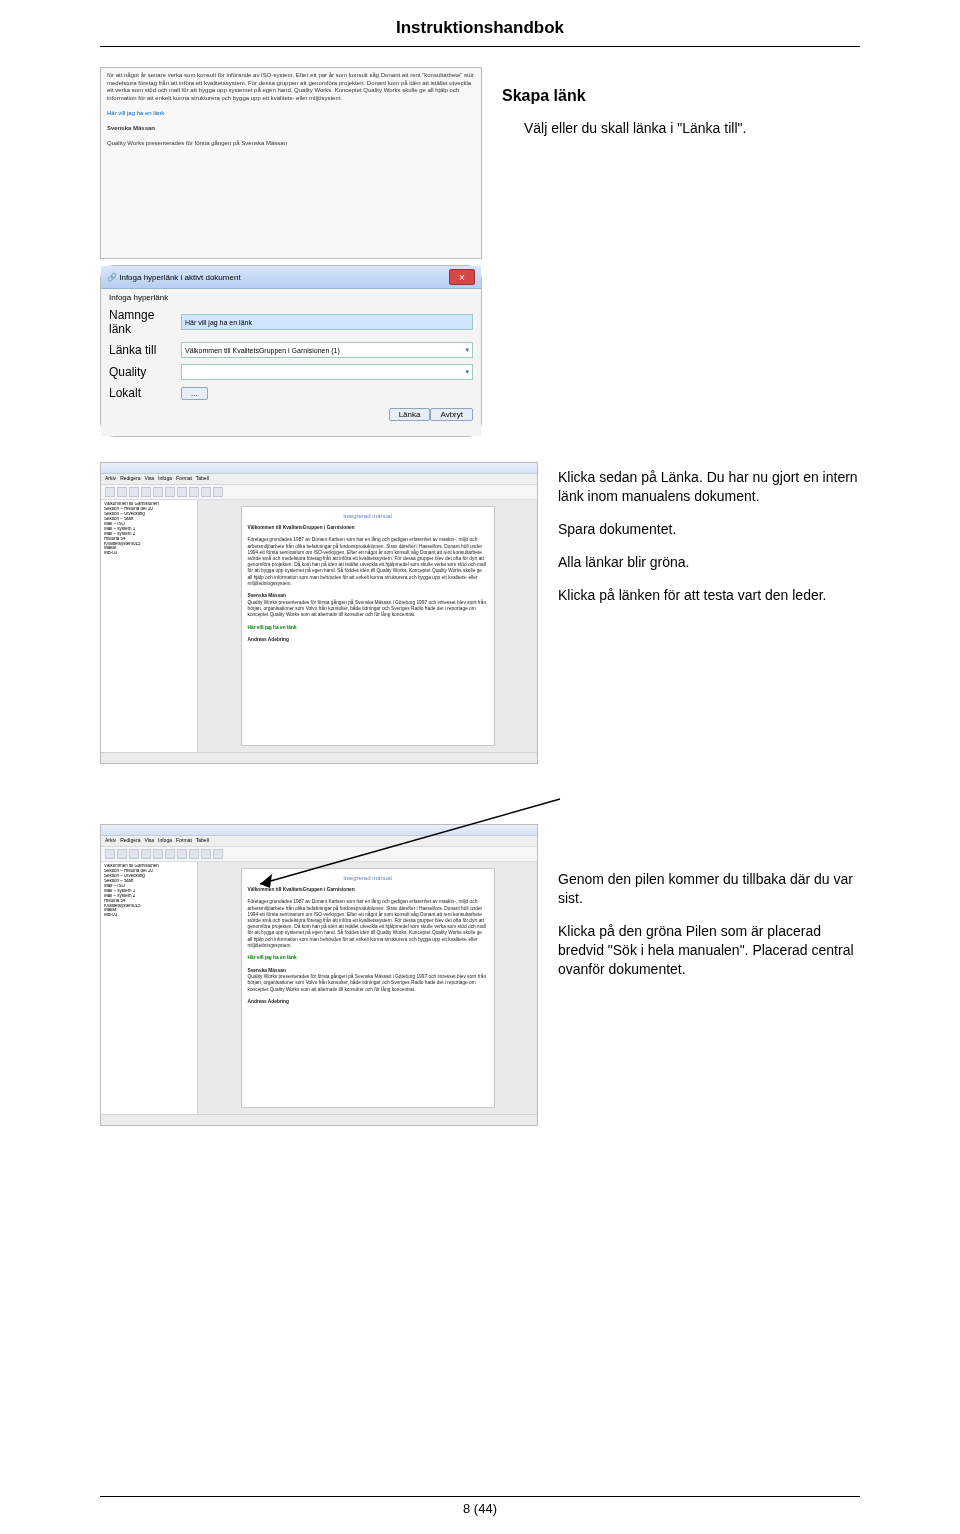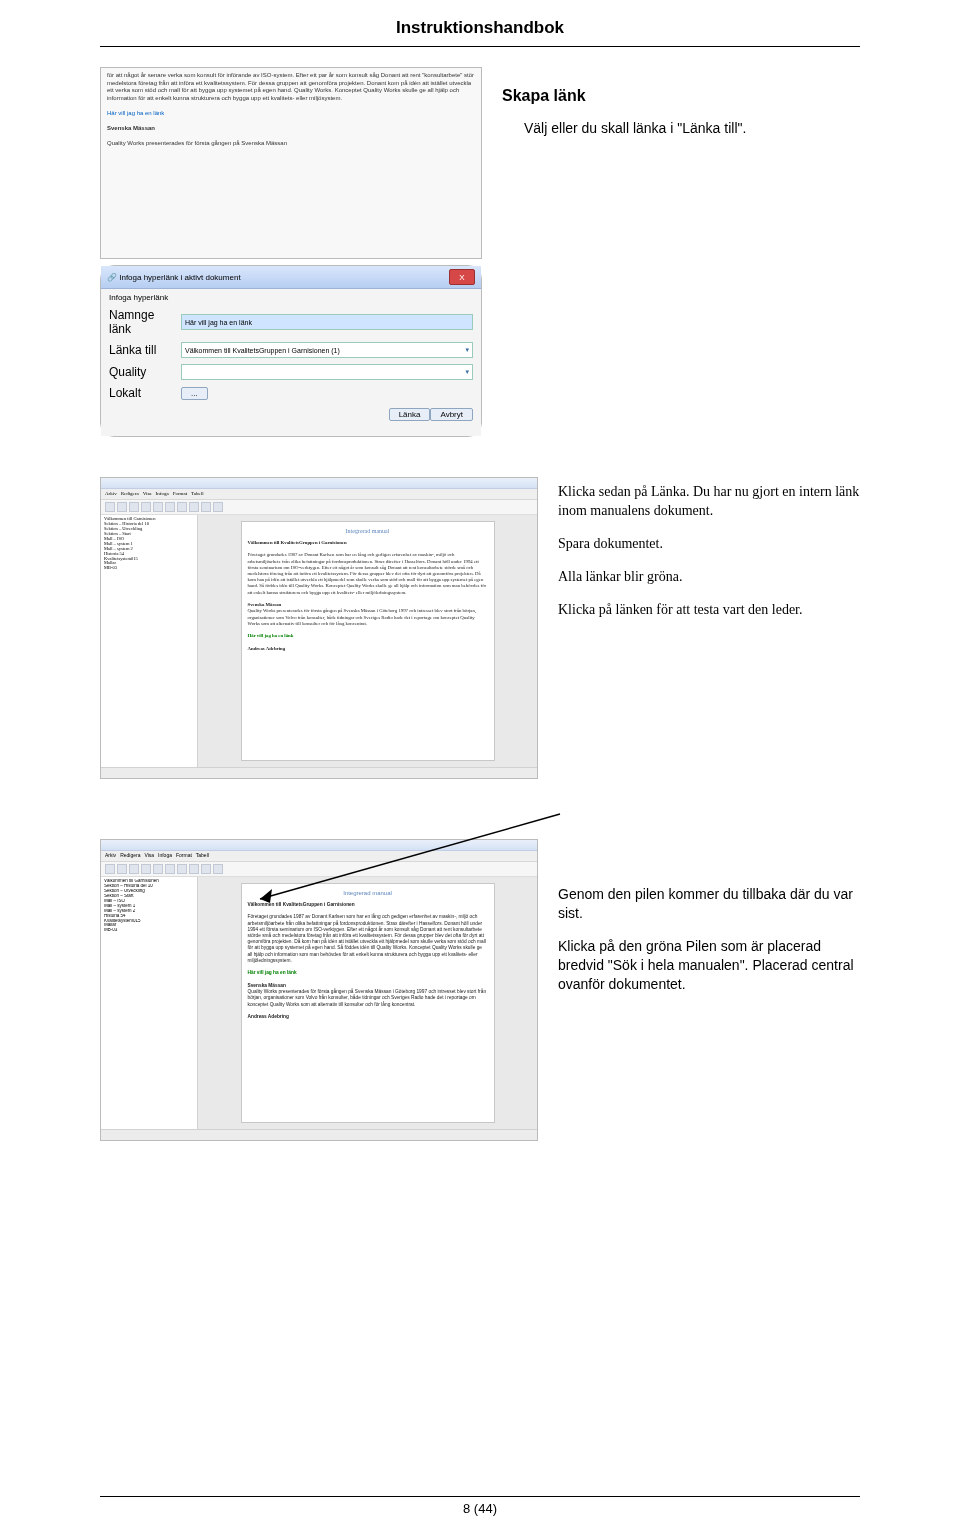--- a/index.html
+++ b/index.html
@@ -112,21 +112,21 @@
       </div>
 
       <div class="rt">
         <h2>Skapa länk</h2>
         <div class="indent">
           <p>Välj eller du skall länka i "Länka till".</p>
         </div>
       </div>
     </div>
 
-    <div class="row" style="margin-top:40px;font-family:Liberation Serif, serif;">
+    <div class="row" style="margin-top:25px;">
       <div class="imgbox img3">
         <div class="wide-shot">
           <div class="ws-title"></div>
           <div class="ws-menu">
             <span>Arkiv</span>
               <span>Redigera</span>
               <span>Visa</span>
               <span>Infoga</span>
               <span>Format</span>
               <span>Tabell</span>

